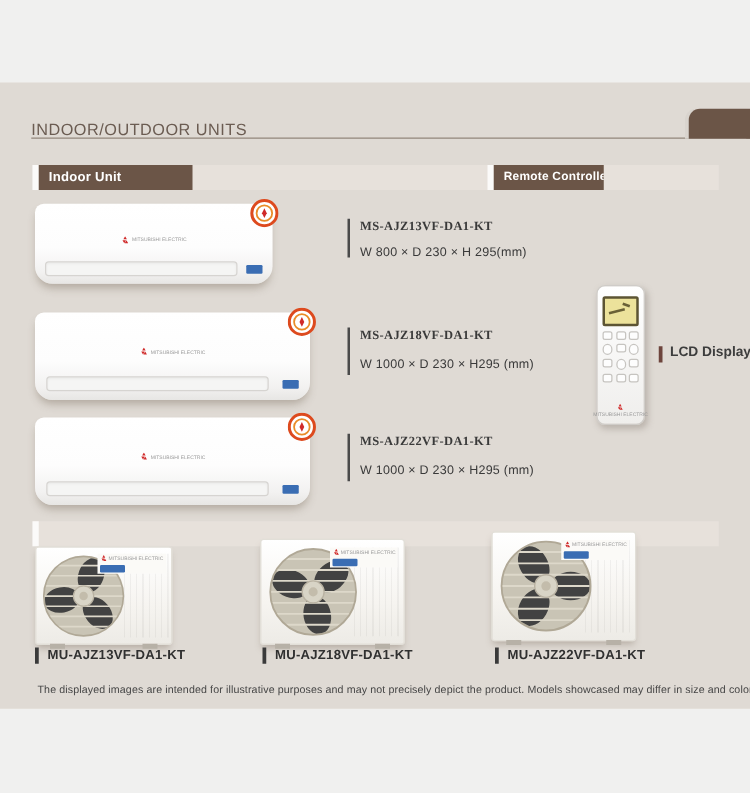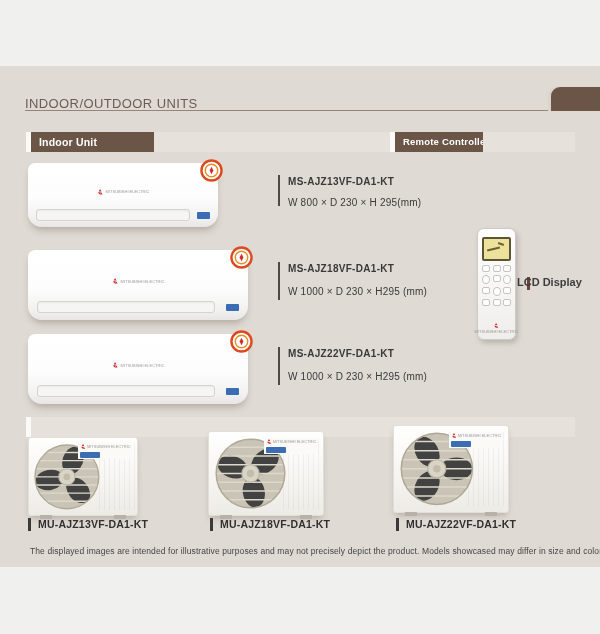--- a/index.html
+++ b/index.html
@@ -27,39 +27,39 @@
   .ac-vent{position:absolute;left:4%;bottom:10%;width:80%;height:15%;background:#f5f5f4;
            border:1px solid #d6d4d1;border-radius:3px;box-shadow:inset 0 1px 2px rgba(0,0,0,.05);}
   .ac-logo{position:absolute;left:50%;top:40%;transform:translateX(-50%);
            display:flex;align-items:center;gap:2px;}
   .brand-micro{font-size:4px;color:#9a9a9a;line-height:1;letter-spacing:0;white-space:nowrap;}
   .ac-tag{position:absolute;right:4%;bottom:13%;width:13px;height:7px;background:#3a6db3;border-radius:1px;}
   .ac-badge{position:absolute;top:-4px;right:-5px;width:23px;height:23px;}
 
   
   .spec-bar{width:2px;background:#4a4a4a;}
-  .model-text{font-size:10px;font-weight:bold;color:#3a3a3a;letter-spacing:.3px;white-space:nowrap;}
+  .model-text{font-size:10px;font-weight:bold;color:#3a3a3a;letter-spacing:.3px;white-space:nowrap;font-family:Liberation Serif, serif;}
   .dims-text{font-size:10px;color:#3a3a3a;letter-spacing:.2px;white-space:nowrap;}
 
   
   .remote{left:477px;top:228px;width:37px;height:110px;background:linear-gradient(180deg,#ffffff,#efeeec);
           border:1px solid #cfccc8;border-radius:7px;box-shadow:2px 3px 5px rgba(120,110,100,.35);}
   .remote-screen{position:absolute;left:4px;top:8px;width:25px;height:20px;background:#ece29b;
                  border:2px solid #5c5433;border-radius:2px;}
   .screen-mark1{position:absolute;left:3px;top:9px;width:13px;height:2px;background:#6a6136;transform:rotate(-14deg);}
   .screen-mark2{position:absolute;left:14px;top:4px;width:6px;height:2px;background:#6a6136;transform:rotate(20deg);}
   .remote-buttons{position:absolute;left:4px;top:36px;width:29px;display:grid;
                   grid-template-columns:repeat(3,1fr);gap:3px 2.5px;}
   .rbtn{height:5px;background:#fdfdfd;border:1px solid #c6c4c0;border-radius:2px;}
   .rbtn.round{height:7px;border-radius:50%;}
   .remote-logo{position:absolute;bottom:5px;left:50%;transform:translateX(-50%);
                display:flex;flex-direction:column;align-items:center;gap:1px;}
 
   .lcd-bar{left:527px;top:277px;width:3px;height:13px;background:#6d443c;}
-  .lcd-text{left:517px;top:276px;font-size:11px;font-weight:600;color:#3d3d3d;white-space:nowrap;}
+  .lcd-text{left:536px;top:276px;font-size:11px;font-weight:600;color:#3d3d3d;white-space:nowrap;}
 
   
   .ac-outdoor{background:linear-gradient(180deg,#ffffff 0%,#f6f4f0 60%,#edebe6 100%);
               border:1px solid #e2dfd8;border-radius:3px;box-shadow:0 4px 6px -2px rgba(120,105,90,.4);}
   .ou-panel{position:absolute;right:2%;top:7%;width:33%;height:86%;
             background:repeating-linear-gradient(90deg,rgba(0,0,0,.045) 0 1px,transparent 1px 5px);}
   .ou-logo{position:absolute;right:4%;top:7%;display:flex;flex-direction:column;align-items:flex-start;gap:2px;
            background:#fbfaf7;padding:1px 2px;}
   .ou-tag{width:20px;height:6px;background:#3a6db3;border-radius:1px;}
   .ou-foot{position:absolute;top:100%;width:12px;height:4px;background:#b7b1a7;}

